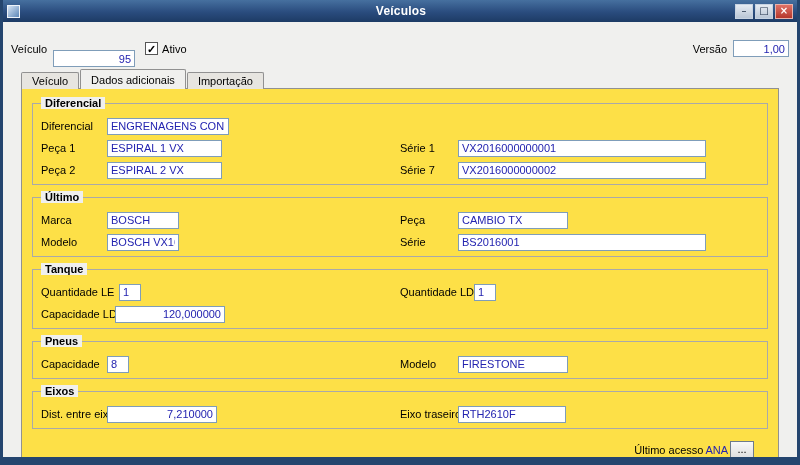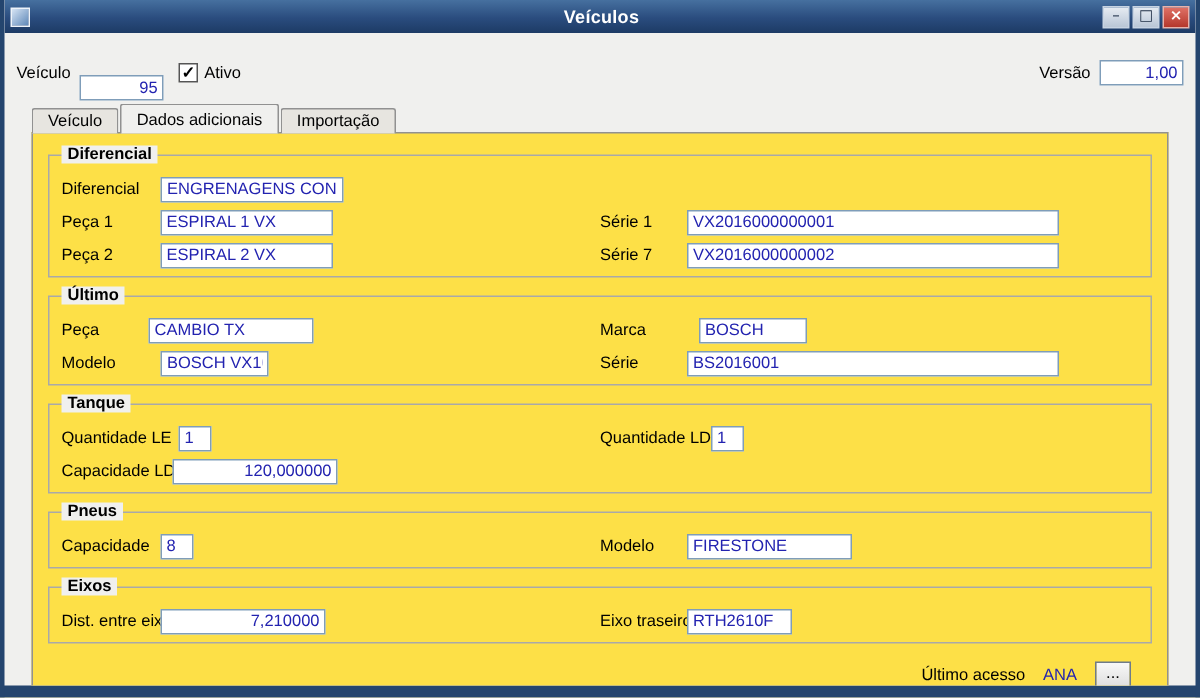--- a/index.html
+++ b/index.html
@@ -62,25 +62,25 @@
   .group{ border:1px solid #a9a9a9; position:relative; margin:0 0 12px 0; padding:11px 8px 3px 8px; }
   .group-title{
     position:absolute; top:-7px; left:8px; background:#f0f0ee; padding:0 4px; font-weight:bold;
   }
   .grow{ display:flex; align-items:center; height:22px; }
   .half{ display:flex; align-items:center; width:50%; }
   .flabel{ width:66px; flex:0 0 66px; white-space:nowrap; }
   .half.right .flabel{ width:58px; flex-basis:58px; }
   .group.tanque .flabel{ width:78px; flex-basis:78px; }
   .group.tanque .half.right .flabel{ width:74px; flex-basis:74px; }
-  .w22{ width:22px; } .w56{ width:56px; } .w68{ width:56px;margin-top:20px; } .w72{ width:72px; }
-  .w86{ width:70px; } .w110{ width:110px; } .w115{ width:115px; } .w122{ width:122px; } .w268{ width:248px; }
+  .w22{ width:22px; } .w56{ width:56px; } .w68{ width:82px;margin-top:20px; } .w72{ width:72px; }
+  .w86{ width:108px; } .w110{ width:110px; } .w115{ width:115px; } .w122{ width:122px; } .w268{ width:248px; }
   .last-access{
     margin-top:auto; display:flex; justify-content:flex-end; align-items:center;
-    gap:12px; padding:0 14px 6px 0;
+    gap:2px; padding:0 14px 6px 0;
   }
   .blue-val{ color:#2323b0; }
   .browse-btn{
     width:24px; height:18px; border:1px solid #6e7b8a;
     background:linear-gradient(#f8f8f8,#dedede); font-size:11px; line-height:14px; text-align:center; cursor:default;
   }
   
   .footer{ flex:0 0 34px; display:flex; justify-content:flex-end; align-items:center; gap:9px; padding:6px 12px 0 0; }
   .btn{
     height:21px; padding:0 12px; border:1px solid #5f6c7b;
@@ -149,27 +149,27 @@
         <div class="half right">
           <span class="flabel">Série 7</span>
           <input class="fld w268" value="VX2016000000002" style="">
         </div>
       </div>
     </div>
 
     <div class="group">
       <span class="group-title">Último</span>
       <div class="grow">
+        <div class="half">
+          <span class="flabel">Marca</span>
+          <input class="fld w72" value="BOSCH" style="">
+        </div>
         <div class="half right">
           <span class="flabel">Peça</span>
           <input class="fld w110" value="CAMBIO TX" style="">
-        </div>
-        <div class="half">
-          <span class="flabel">Marca</span>
-          <input class="fld w72" value="BOSCH" style="">
         </div>
       </div>
       <div class="grow">
         <div class="half">
           <span class="flabel">Modelo</span>
           <input class="fld w72" value="BOSCH VX16" style="">
         </div>
         <div class="half right">
           <span class="flabel">Série</span>
           <input class="fld w268" value="BS2016001" style="">

